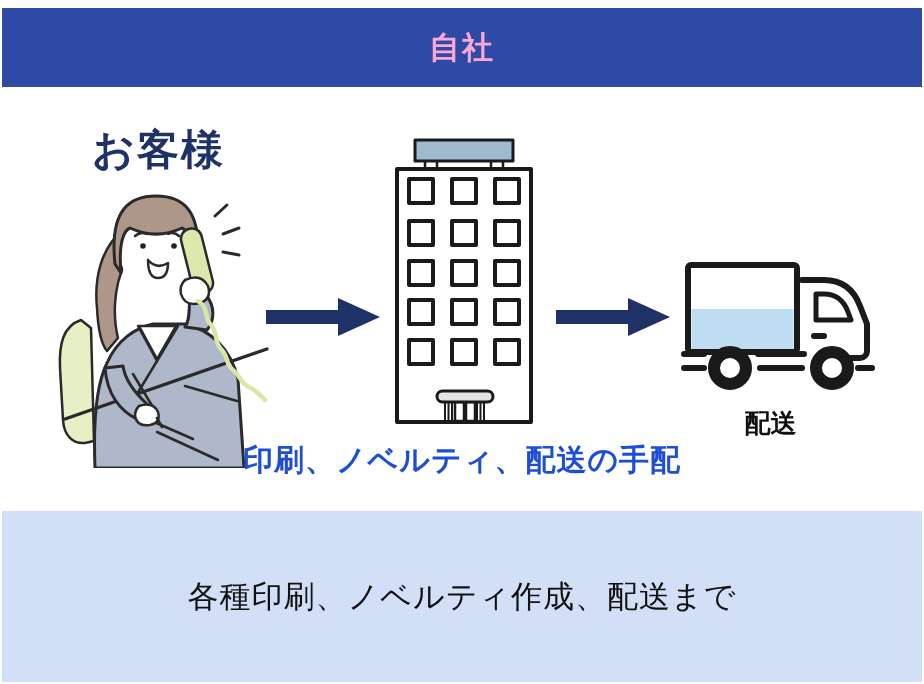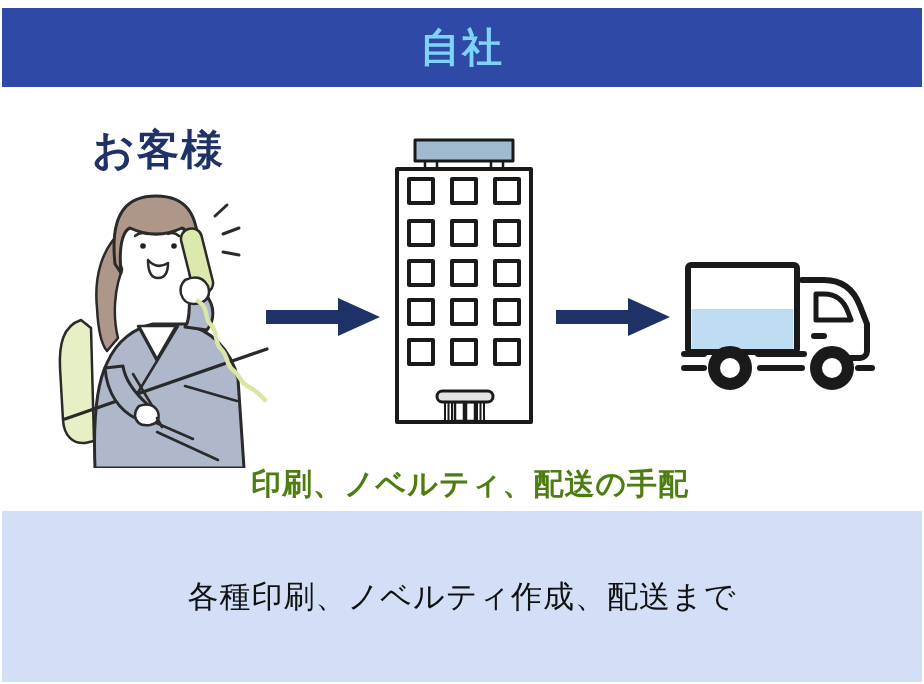--- a/index.html
+++ b/index.html
@@ -1,34 +1,34 @@
 <!DOCTYPE html>
 <html><head>
 <meta charset="utf-8">
 <style>
   html,body{margin:0;padding:0;background:#fff;}
   .stage{position:relative;width:924px;height:684px;background:#ffffff;overflow:hidden;
          font-family:"Liberation Sans","DejaVu Sans",sans-serif;}
 
   .banner{position:absolute;left:2px;top:8px;width:920px;height:79px;background:#2E49A6;
           display:flex;align-items:center;justify-content:center;}
-  .banner-label{color:#7dd3fc;font-size:40px;font-weight:bold;letter-spacing:2px;}
+  .banner-label{color:#f9a8d4;font-size:31px;font-weight:bold;letter-spacing:2px;}
 
   .customer-label{position:absolute;left:92px;top:122px;font-size:42px;font-weight:bold;
                   color:#1F3268;letter-spacing:2px;}
 
   .illus{position:absolute;}
   .woman{left:35px;top:168px;width:240px;height:300px;}
   .arrow1{left:266px;top:297px;width:116px;height:40px;}
   .arrow2{left:556px;top:297px;width:116px;height:40px;}
   .building{left:392px;top:134px;width:145px;height:292px;}
   .truck{left:678px;top:258px;width:200px;height:136px;}
 
-  .building-caption{position:absolute;left:200px;top:440px;width:540px;text-align:center;
-                    font-size:30px;font-weight:bold;color:#4d7c0f;letter-spacing:1px;margin-top:24px;}
+  .building-caption{position:absolute;left:192px;top:440px;width:540px;text-align:center;
+                    font-size:30px;font-weight:bold;color:#1d4ed8;letter-spacing:1px;}
   .truck-label{position:absolute;left:678px;top:406px;width:185px;text-align:center;
                font-size:26px;font-weight:bold;color:#111;}
 
   .footer{position:absolute;left:2px;top:511px;width:920px;height:171px;background:#D2DFF7;
           display:flex;flex-direction:column;align-items:center;justify-content:center;gap:14px;}
   .footer-line{font-size:31px;font-weight:500;color:#111;letter-spacing:1px;}
 </style>
 </head>
 <body>
 
@@ -149,18 +149,19 @@
       <g stroke-width="6">
         <line x1="6" y1="96" x2="26" y2="96"></line>
         <line x1="6" y1="110" x2="26" y2="110"></line>
         <line x1="80" y1="96" x2="126" y2="96"></line>
         <line x1="82" y1="110" x2="124" y2="110"></line>
         <line x1="180" y1="110" x2="194" y2="110"></line>
       </g>
     </g>
   </svg>
 
+  <div class="truck-label">配送</div>
 
   <div class="footer">
     <div class="footer-line">各種印刷、ノベルティ作成、配送まで</div>
   </div>
 
 </div>
 
 </body></html>

